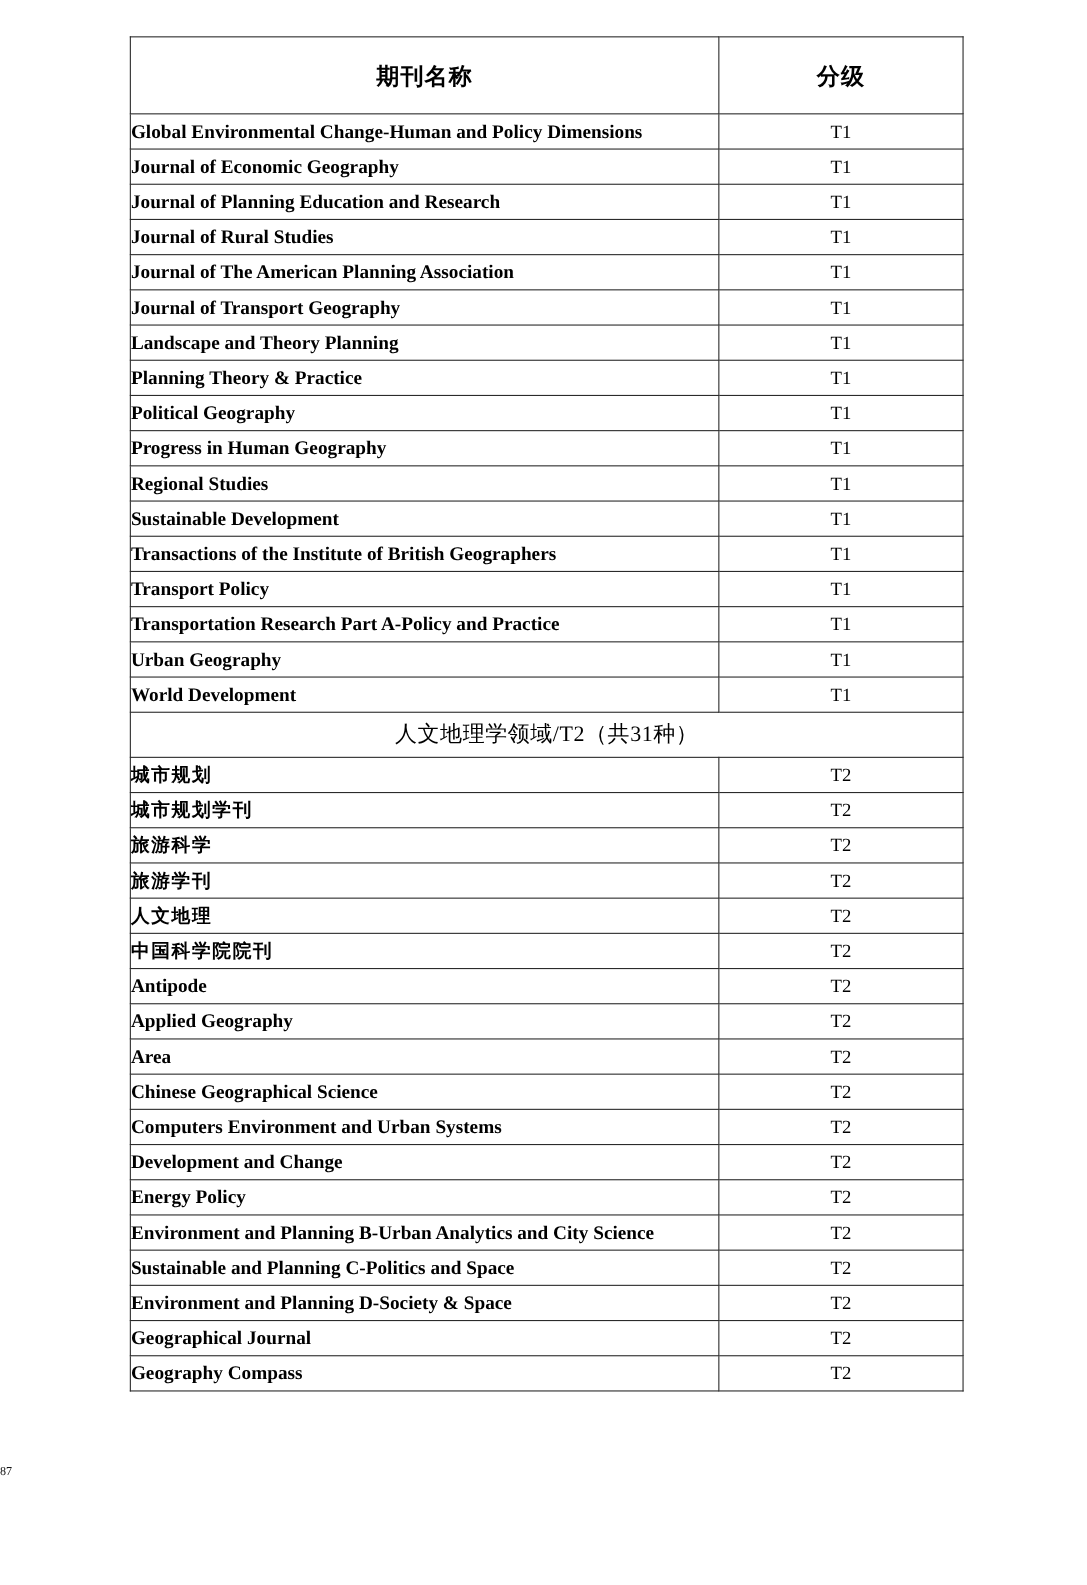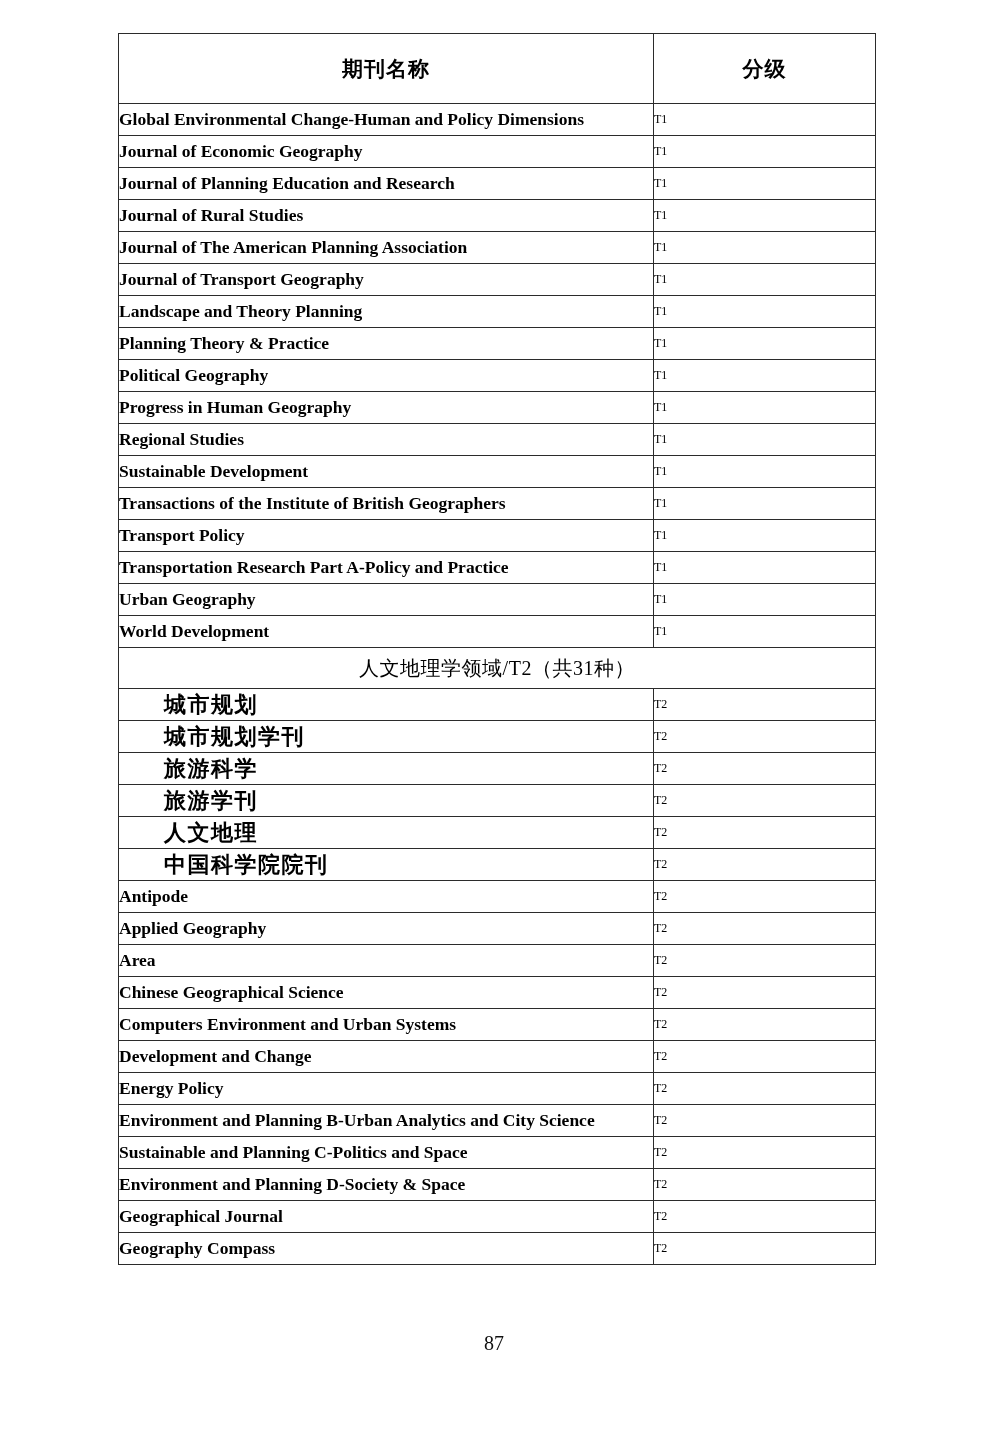--- a/index.html
+++ b/index.html
@@ -64,47 +64,45 @@
     text-align: left;
     padding-left: 7px;
     font-size: 17.5px;
     line-height: 31px;
     white-space: nowrap;
     overflow: hidden;
     font-weight: bold;
   }
   .name-cell.cn {
     letter-spacing: 1.5px;
-    font-size: 22px;
-    padding-left: 45px;
+    font-size: 17px;
   }
 
   .rank-cell {
     height: 31px;
-    text-align: left;
-    font-size: 12px;
+    text-align: center;
+    font-size: 17px;
     line-height: 31px;
   }
 
   
   .section-cell {
     height: 40px;
     text-align: center;
     font-size: 20px;
     line-height: 40px;
     letter-spacing: 0.5px;
   }
 
   .page-number {
     position: absolute;
     left: 0;
     top: 1332px;
     width: 988px;
-    text-align: center;
-    font-size: 20px;
+    font-size: 11px;
     color: #111111;
   }
 </style>
 </head>
 <body>
 
 <div class="page">
 
   <table class="journal-table">
     <colgroup>

